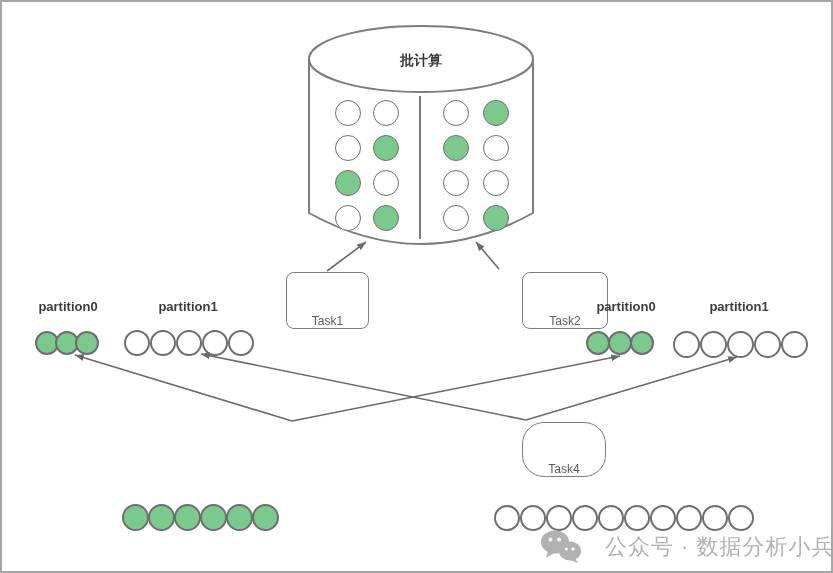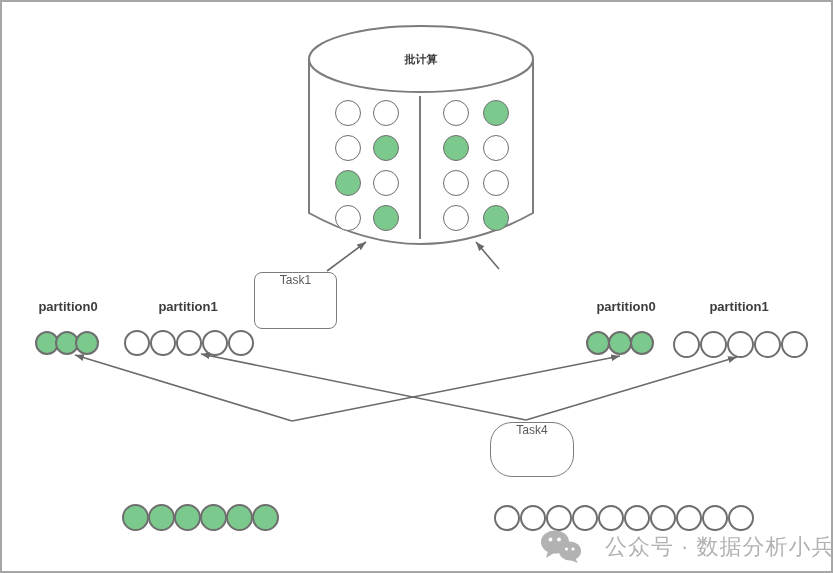--- a/index.html
+++ b/index.html
@@ -25,30 +25,30 @@
   .p-right-0{left:584px;top:329px; --d:24px; --gap:-2px;}
   .p-right-1{left:671px;top:329px; --d:27px; --gap:0px;}
   .b-left   {left:120px;top:502px; --d:27px; --gap:-1px;}
   .b-right  {left:492px;top:503px; --d:26px; --gap:0px;}
   .cyl-grid{position:absolute;display:grid;grid-template-columns:repeat(2,26px);grid-auto-rows:26px;row-gap:9px;z-index:3;}
   .cyl-grid .circle{width:26px;height:26px;border-width:1.8px;}
   .cyl-left {left:333px;top:98px;column-gap:12px;}
   .cyl-right{left:441px;top:98px;column-gap:14px;}
   .cyl-title{
     position:absolute;left:419px;top:50px;transform:translateX(-50%);
-    font-size:11px;font-weight:bold;color:#3a3a3a;z-index:3;white-space:nowrap;
+    font-size:14px;font-weight:bold;color:#3a3a3a;z-index:3;white-space:nowrap;
   }
   .plabel{
     position:absolute;transform:translateX(-50%);font-size:13px;font-weight:bold;
     color:#3d3d3d;z-index:3;white-space:nowrap;
   }
   .task{
     position:absolute;background:#ffffff;border:1.5px solid #7c7c7c;border-radius:8px;
-    display:flex;align-items:flex-start;justify-content:center;
-    font-size:12px;color:#5a5a5a;z-index:3;
+    display:flex;align-items:flex-end;justify-content:center;
+    font-size:12px;color:#5a5a5a;z-index:3;margin-left:32px;
   }
   .task1{left:252px;top:270px;width:81px;height:55px;}
   .task2{left:488px;top:270px;width:84px;height:55px;}
   .task3{left:250px;top:420px;width:83px;height:53px;}
   .task4{left:488px;top:420px;width:82px;height:53px;border-radius:22px;}
   .watermark{
     position:absolute;left:538px;top:527px;display:flex;align-items:center;gap:23px;
     z-index:5;color:#b2b2b2;font-size:22px;letter-spacing:1px;white-space:nowrap;
   }
   .wm-icon{width:42px;height:35px;flex:0 0 auto;}
@@ -82,20 +82,23 @@
       <div class="circle green"></div>
       <div class="circle white"></div>
       <div class="circle white"></div>
       <div class="circle white"></div>
       <div class="circle white"></div>
       <div class="circle green"></div>
     </div>
 
   <div class="task task1">
       <span>Task1</span>
+    </div>
+  <div class="task task2">
+      <span>Task2</span>
     </div>
   <div class="task task4">
       <span>Task4</span>
     </div>
 
   <div class="plabel" style="left:66px;top:297px">partition0</div>
   <div class="plabel" style="left:186px;top:297px">partition1</div>
   <div class="plabel" style="left:624px;top:297px">partition0</div>
   <div class="plabel" style="left:737px;top:297px">partition1</div>
 

